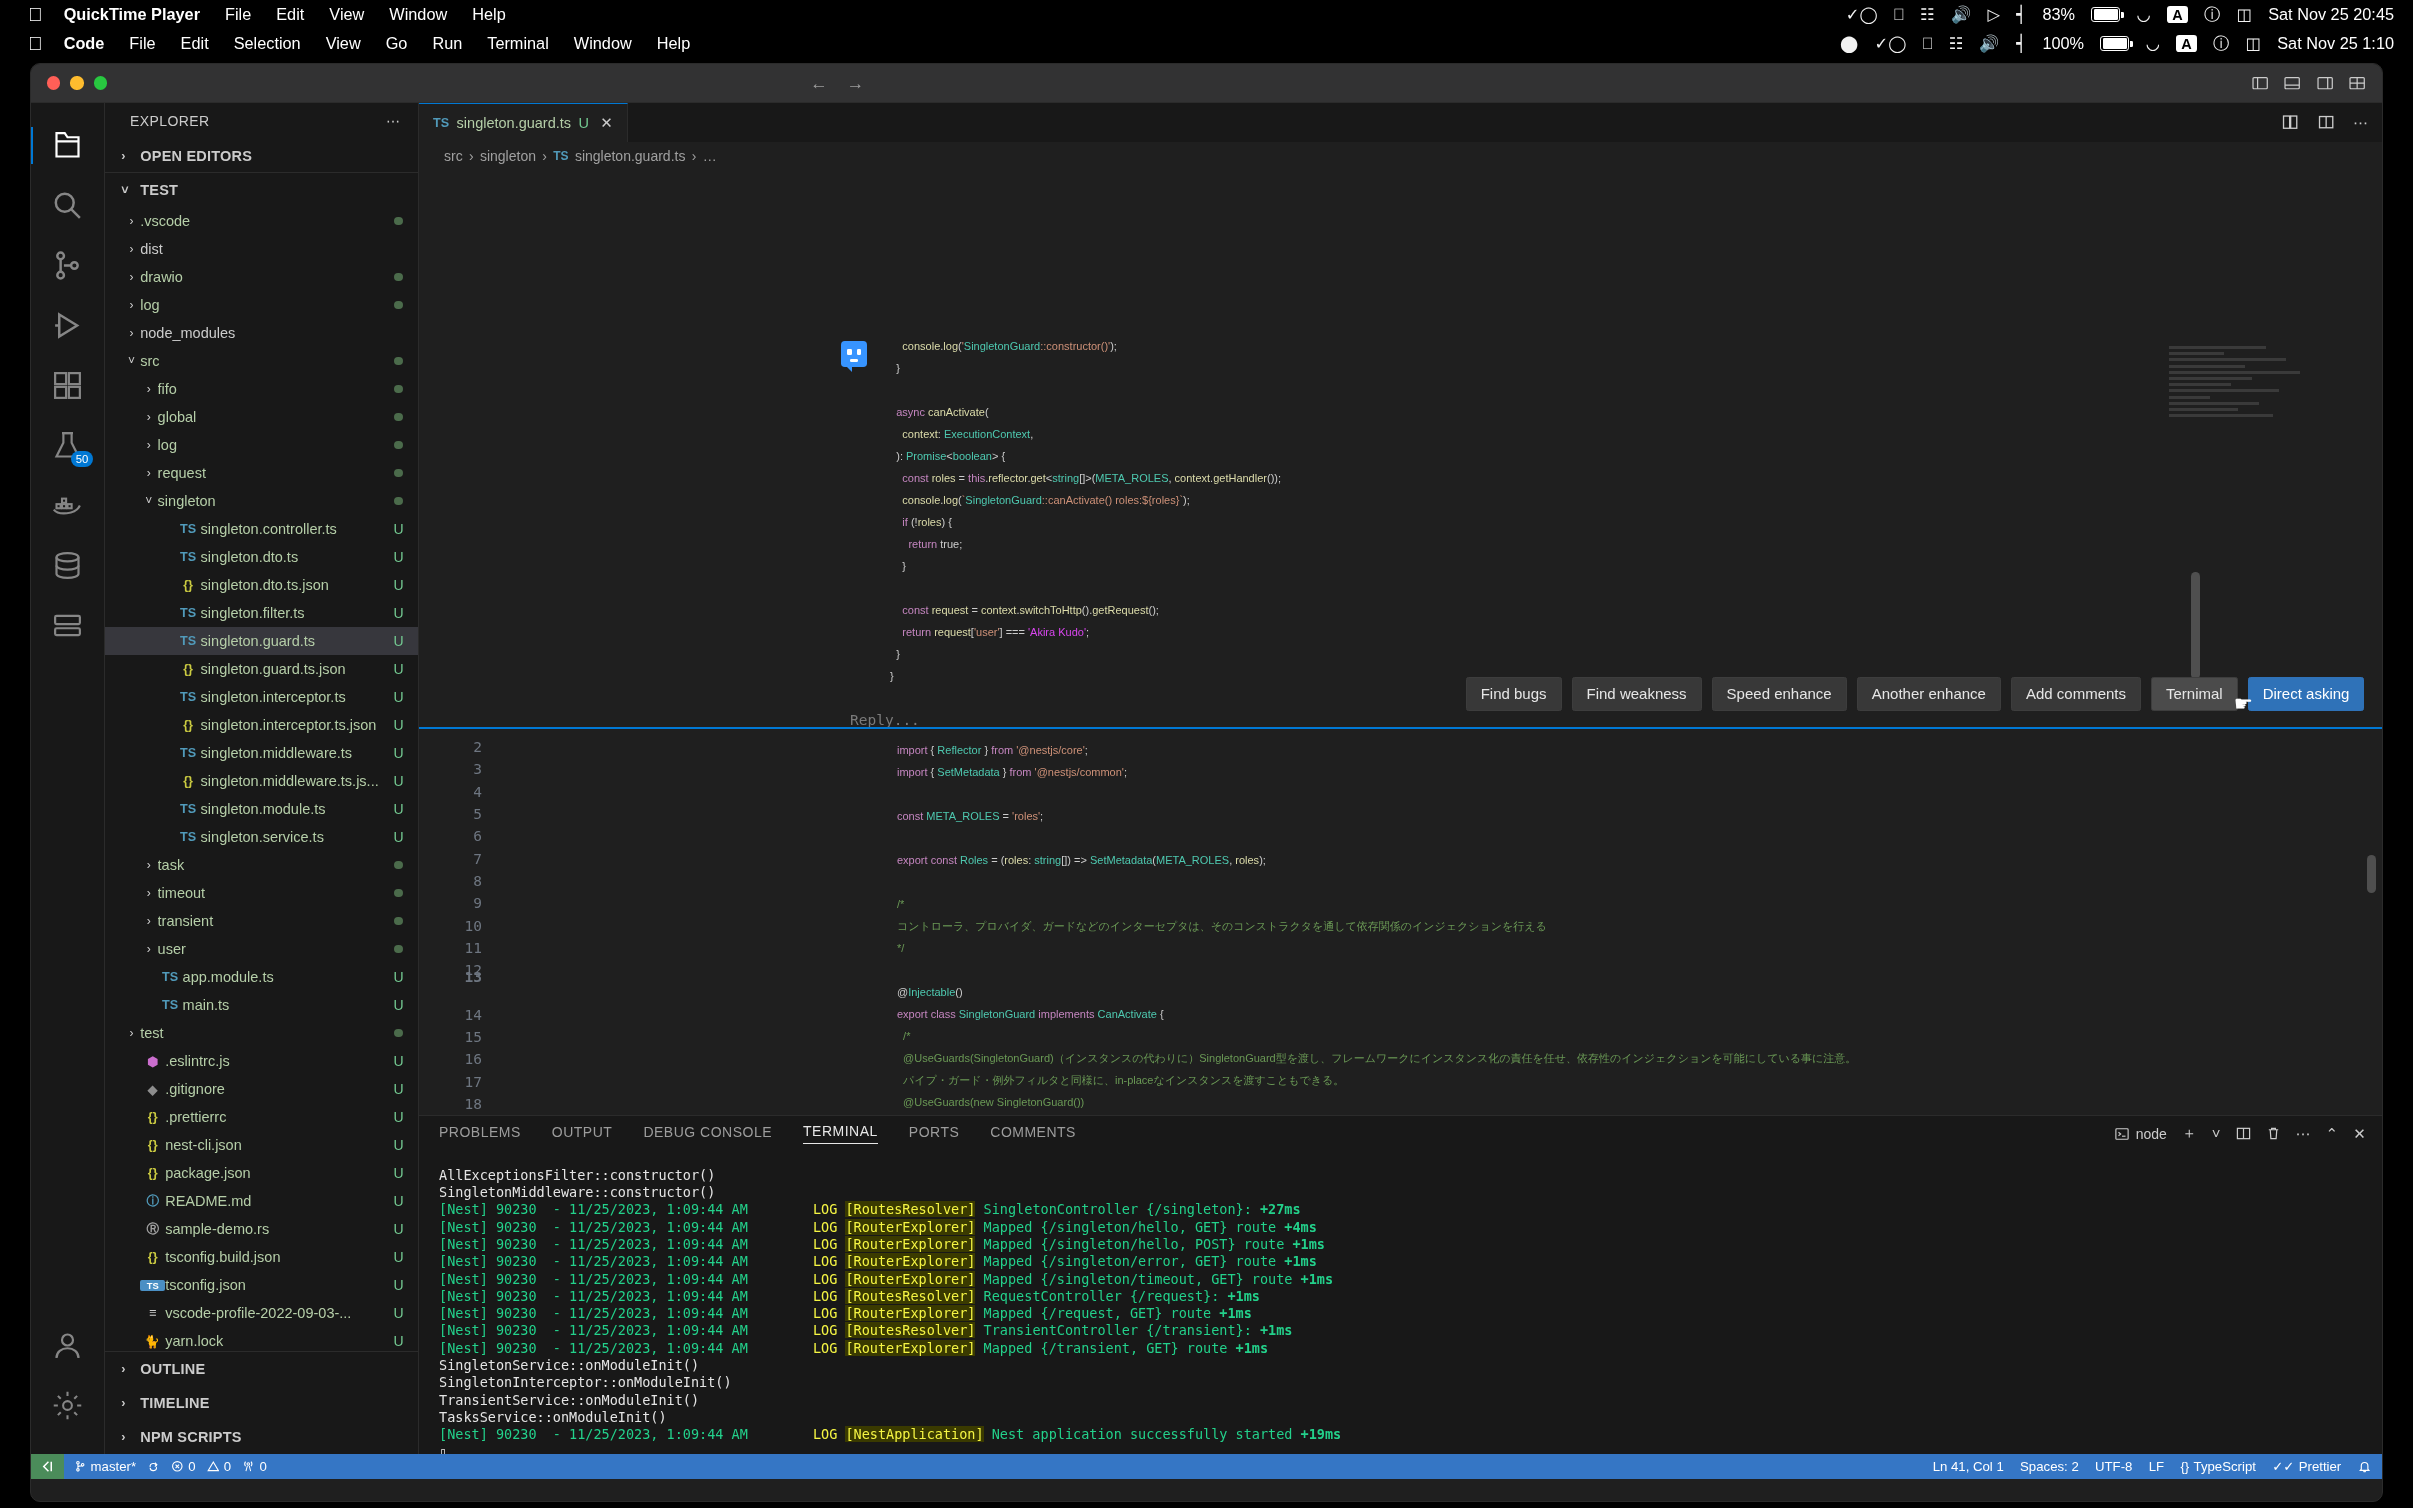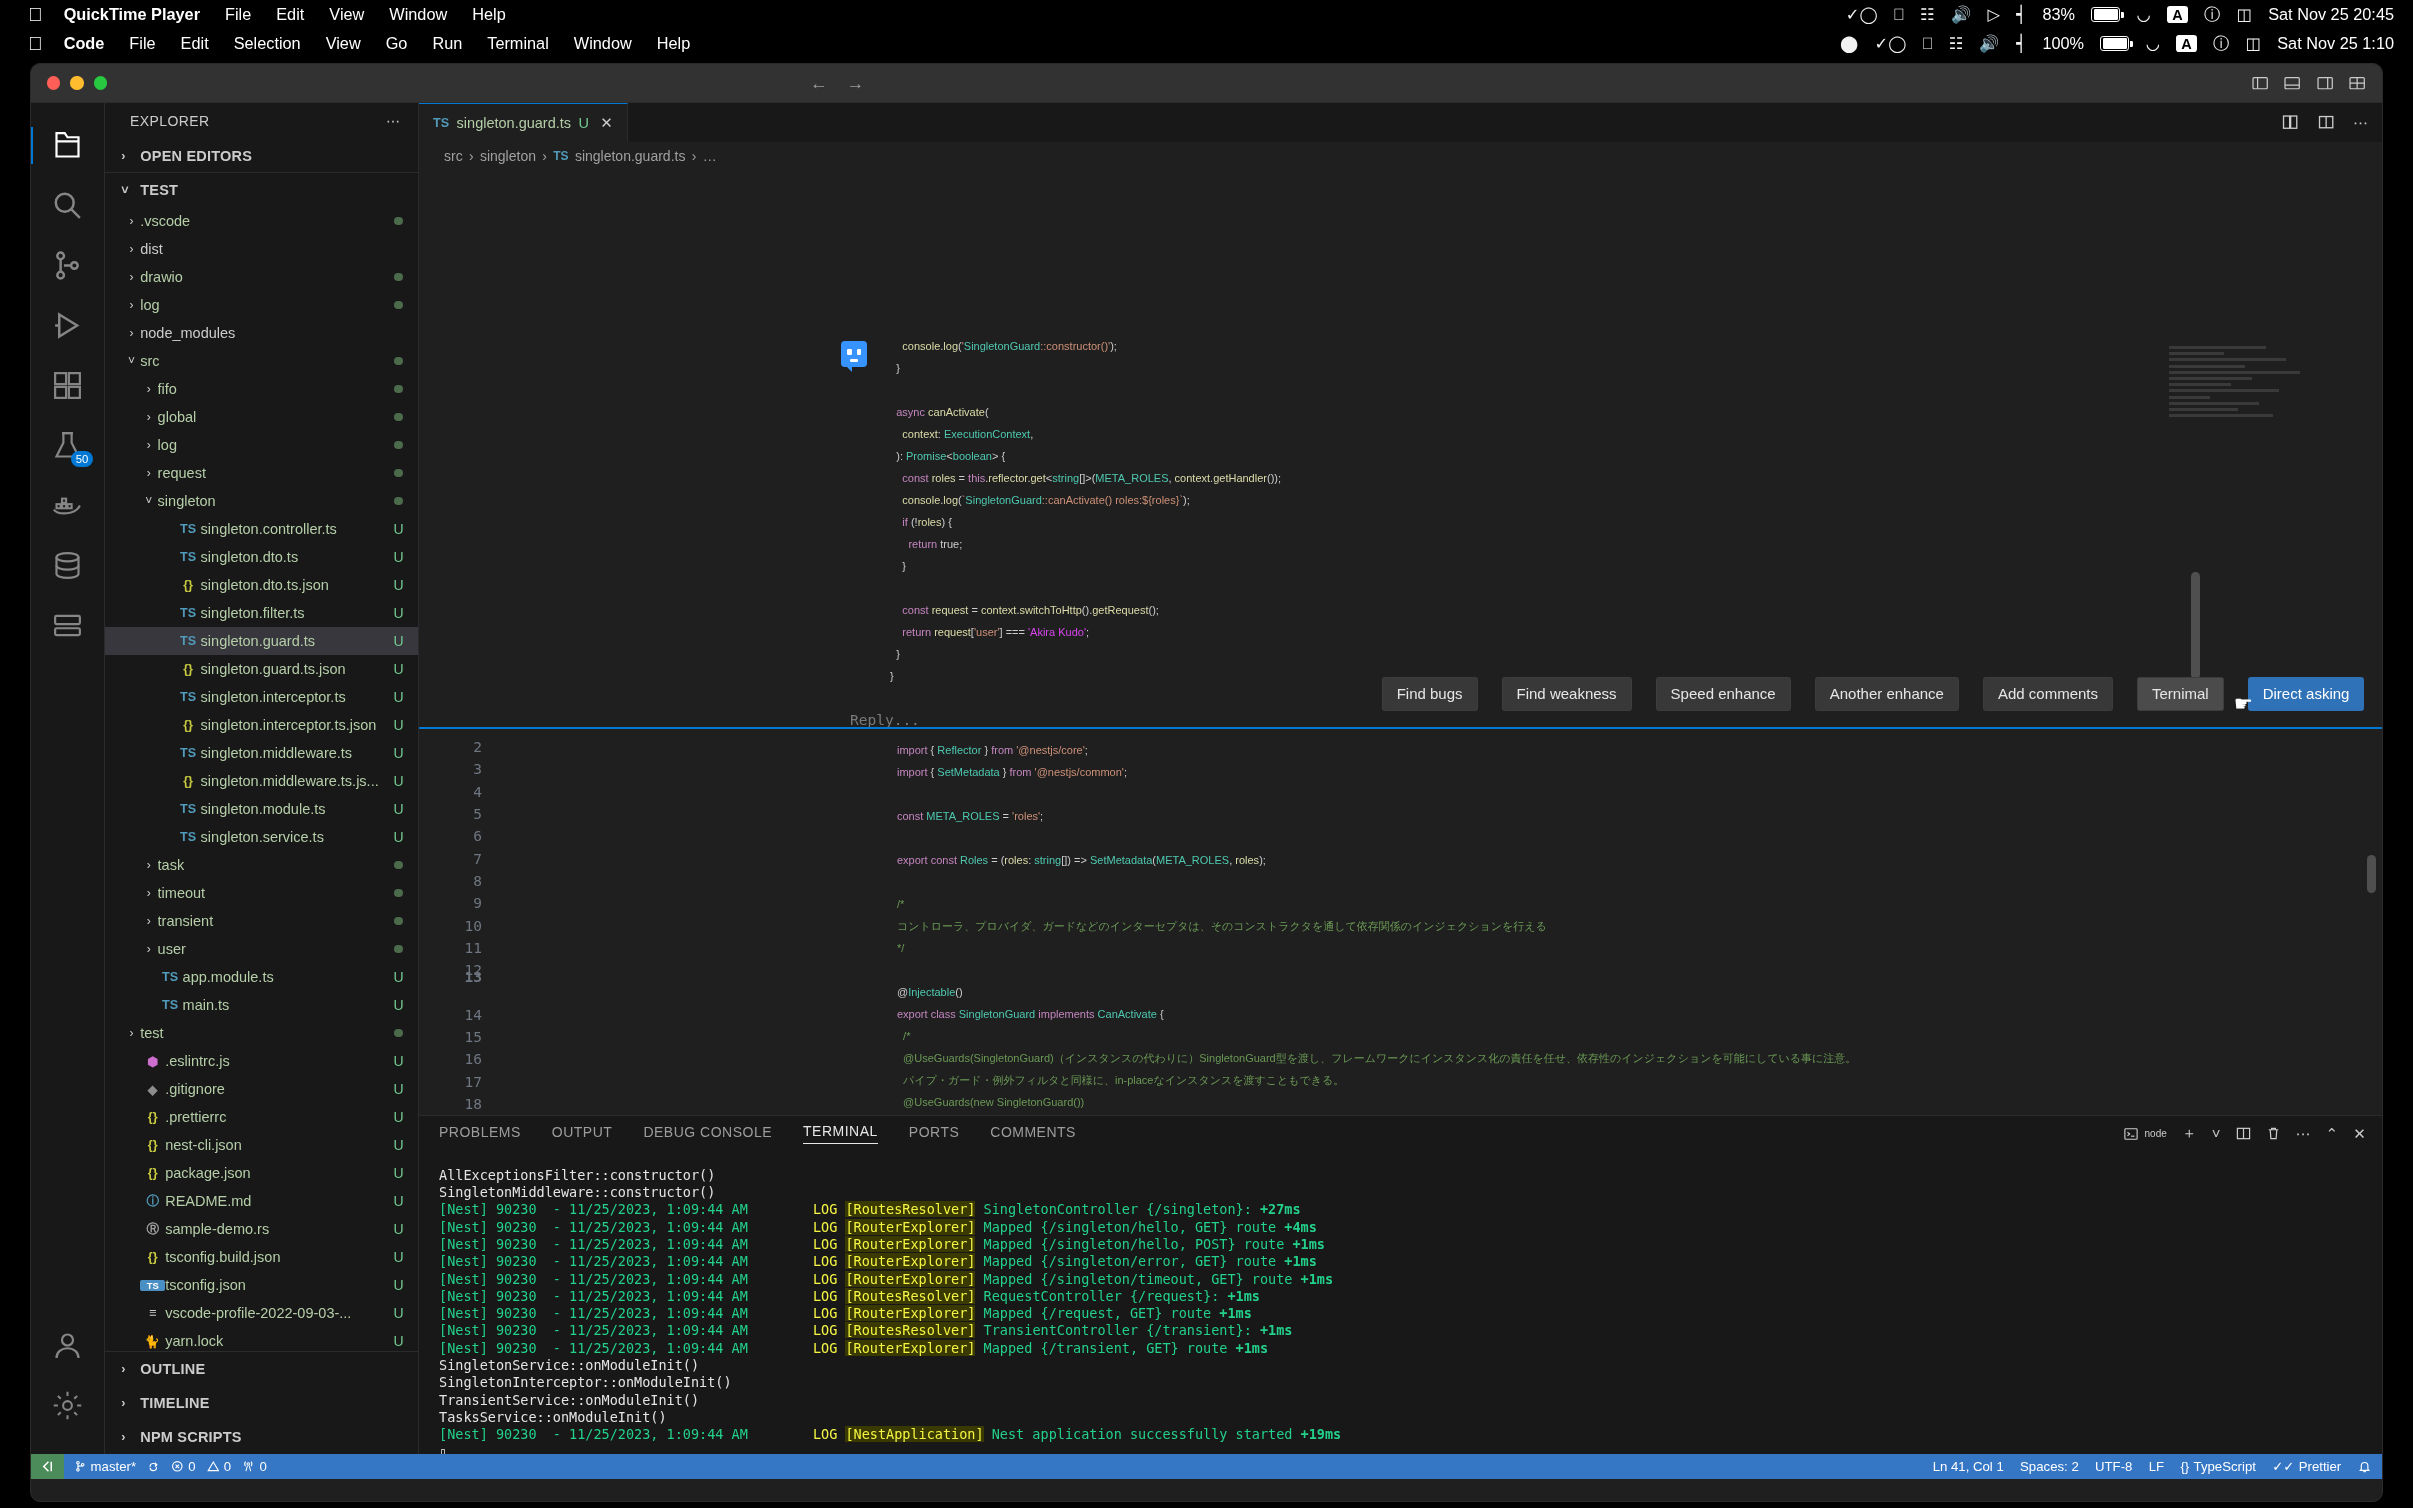--- a/index.html
+++ b/index.html
@@ -168,21 +168,21 @@
   }
   .chatcode { position: absolute; left: 465px; top: 165px; }
   .chat-reply { position: absolute; left: 431px; top: 542px; color: #7a7a7a; font-size: 14.5px;
     font-family: "DejaVu Sans Mono", "Liberation Mono", monospace; }
   .chat-scroll { position: absolute; right: 182px; top: 402px; width: 8.8px; height: 107px; background: #4f4f4f; border-radius: 4.4px; }
   .chat-minimap { position: absolute; right: 75px; top: 176px; width: 138px; height: 113px; opacity: .25; }
   .chat-minimap div { height: 3.1px; background: #8a8a8a; margin-bottom: 3.1px; }
   .chat-dash { position: absolute; right: 182px; top: 537px; width: 16.3px; height: 1.9px; background: #9a9a9a; }
 
   .btnrow {
-    position: absolute; right: 17.6px; bottom: 16.3px; display: flex; gap: 24px;
+    position: absolute; right: 17.6px; bottom: 16.3px; display: flex; gap: 10px;
   }
   .cbtn {
     background: #383838; color: #e6e6e6; font-size: 15px; padding: 7.5px 14px;
     border-radius: 2.5px; white-space: nowrap; border: 0.6px solid #3d3d3d;
   }
   .cbtn.hover { background: #4b4b4b; }
   .cbtn.primary { background: #2f72b8; border-color: #2f72b8; color: #ffffff; }
   .cursor-hand { position: absolute; right: 129px; bottom: 10px; font-size: 21.4px; color: #fff; }
 
   
@@ -194,21 +194,21 @@
   }
   .editcode { position: absolute; left: 478px; top: 0; }
   .ed-scroll { position: absolute; right: 6.3px; top: 126px; width: 8.8px; height: 38px; background: #4f4f4f; border-radius: 4.4px; }
 
   
   .panel { height: 339px; background: #181818; border-top: 0.6px solid #2b2b2b; display: flex; flex-direction: column; }
   .panel-tabs { height: 35px; display: flex; align-items: center; padding-left: 20px; gap: 31px; position: relative; }
   .ptab { color: #9d9d9d; font-size: 14px; letter-spacing: 0.5px; padding-bottom: 3.8px; }
   .ptab.active { color: #e7e7e7; border-bottom: 1.3px solid #e7e7e7; }
   .panel-actions { position: absolute; right: 16.3px; display: flex; align-items: center; gap: 15px; color: #cccccc; font-size: 15px; }
-  .nodechip { display: flex; align-items: center; gap: 6.3px; font-size: 10px; color: #cccccc; }
+  .nodechip { display: flex; align-items: center; gap: 6.3px; font-size: 14px; color: #cccccc; }
   .term { flex: 1; padding: 3.8px 0 0 20px; overflow: hidden; margin-top: 12px; }
   .term pre {
     font-family: "DejaVu Sans Mono","Liberation Mono",monospace;
     font-size: 13.5px; line-height: 17.3px; color: #cccccc; white-space: pre;
   }
   .g { color: #23d18b; } .y { color: #f5f543; } .w { color: #e5e5e5; } .gb { color: #23d18b; font-weight: bold;}
   .yb { color: #f5f543; }
 
   
   .statusbar {

